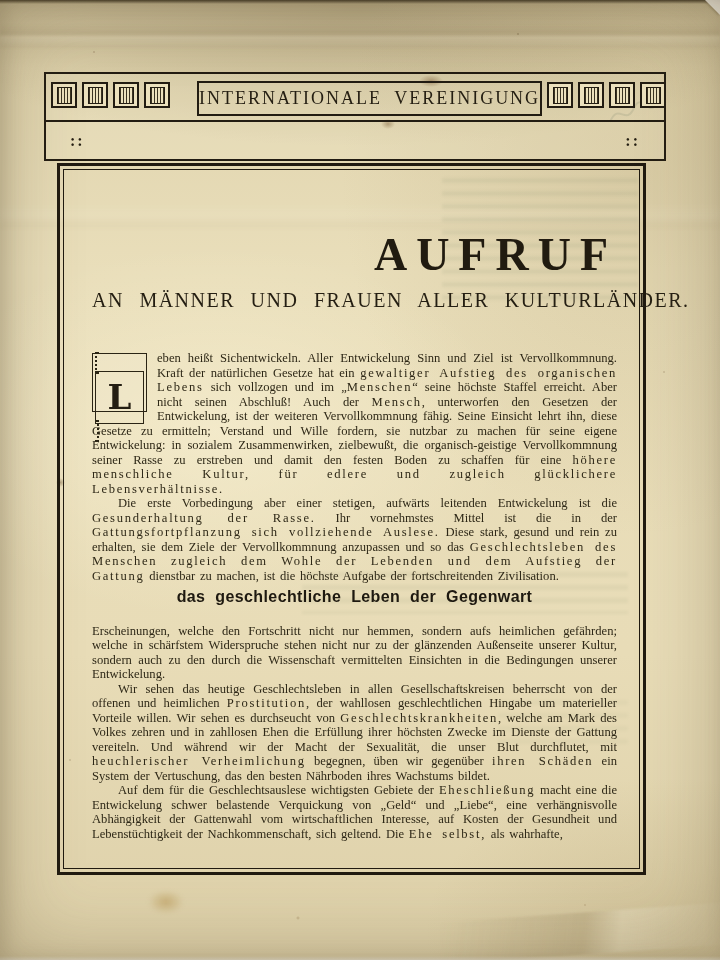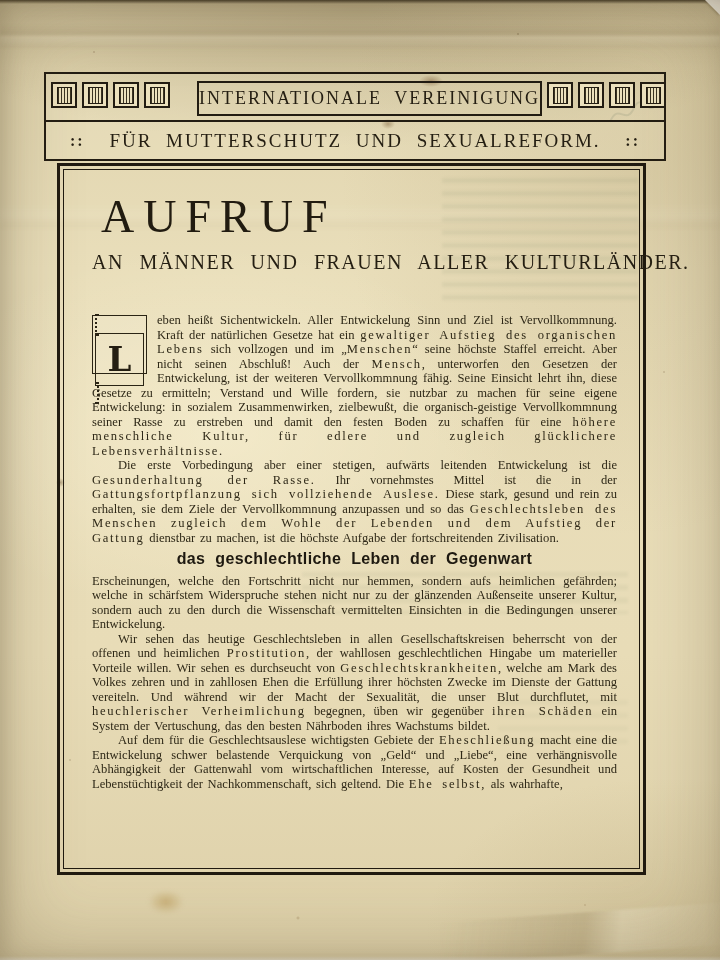--- a/index.html
+++ b/index.html
@@ -76,33 +76,33 @@
   .colons { font-size:16px; letter-spacing:2px; font-weight:bold; }
 
   
   .main-box {
     position:absolute; left:57px; top:163px; width:589px; height:712px;
     border:3px solid #201a10; box-sizing:border-box;
   }
   .main-inner { position:absolute; inset:3px; border:1px solid #201a10; }
   .col { padding:0 22px 0 28px; }
 
-  h1.appeal-title { margin:24px 0 0; text-align:left; font-weight:normal;
+  h1.appeal-title { margin:62px 0 0; text-align:right; font-weight:bold;
     font-size:46px; line-height:1; letter-spacing:9px; padding-left:9px;
     color:#211b10; }
   h2.appeal-subtitle { margin:11px 0 0; text-align:center; font-weight:normal;
     font-size:20px; letter-spacing:1.5px; word-spacing:9px; color:#241e12; white-space:nowrap; }
 
   .bodytext { margin-top:39px; font-size:12.6px; line-height:14.5px;
     text-align:justify; color:#2e2817; word-spacing:1.5px; }
   .bodytext p { margin:0; }
   .indent { text-indent:26px; }
   .leadin { text-indent:34px; text-align:left; }
   .sp { letter-spacing:1.7px; word-spacing:4px; }
-  h3.section-heading { margin:7px 0 7px; text-align:center;
+  h3.section-heading { margin:7px 0 19px; text-align:center;
     font-family:"Liberation Sans", sans-serif; font-weight:bold;
     font-size:16px; letter-spacing:.4px; word-spacing:5px; color:#1e1910; }
 
   
   .dc { float:left; width:55px; height:59px; margin:2px 10px 1px 0;
     border:1px solid #2a2414; padding:2px; box-sizing:border-box;
     background:rgba(240,232,205,.35); }
   .dc-mid { width:100%; height:100%; border:2px dotted #2a2414; box-sizing:border-box; padding:2px; }
   .dc-in { width:100%; height:100%; border:1px solid #2a2414; box-sizing:border-box;
     display:flex; align-items:center; justify-content:center; }
@@ -155,21 +155,20 @@
         <span class="orn">
             <span class="orn-in"></span>
           </span>
         <span class="orn">
             <span class="orn-in"></span>
           </span>
       </div>
     </div>
     <div class="mh-row2">
       <span class="colons">::</span>
-      <span class="mh-line2">FÜR MUTTERSCHUTZ UND SEXUALREFORM.</span>
       <span class="colons">::</span>
     </div>
   </div>
 
   <div class="main-box">
     <div class="main-inner">
       <div class="col">
         <h1 class="appeal-title">AUFRUF</h1>
         <h2 class="appeal-subtitle">AN MÄNNER UND FRAUEN ALLER KULTURLÄNDER.</h2>
         <div class="bodytext">

